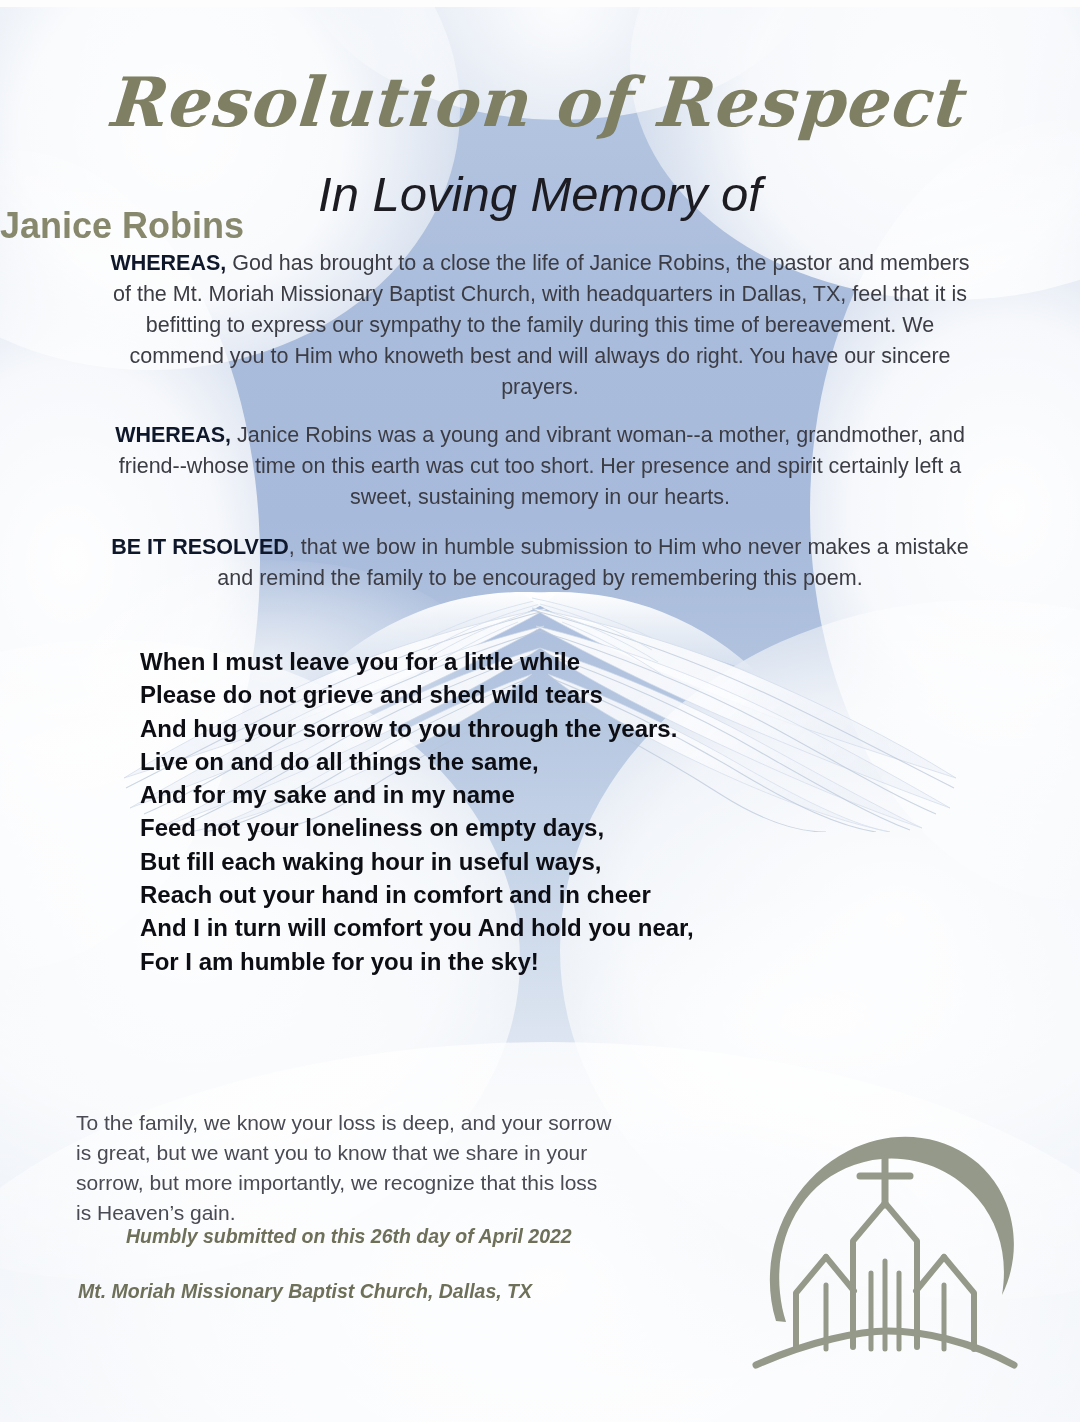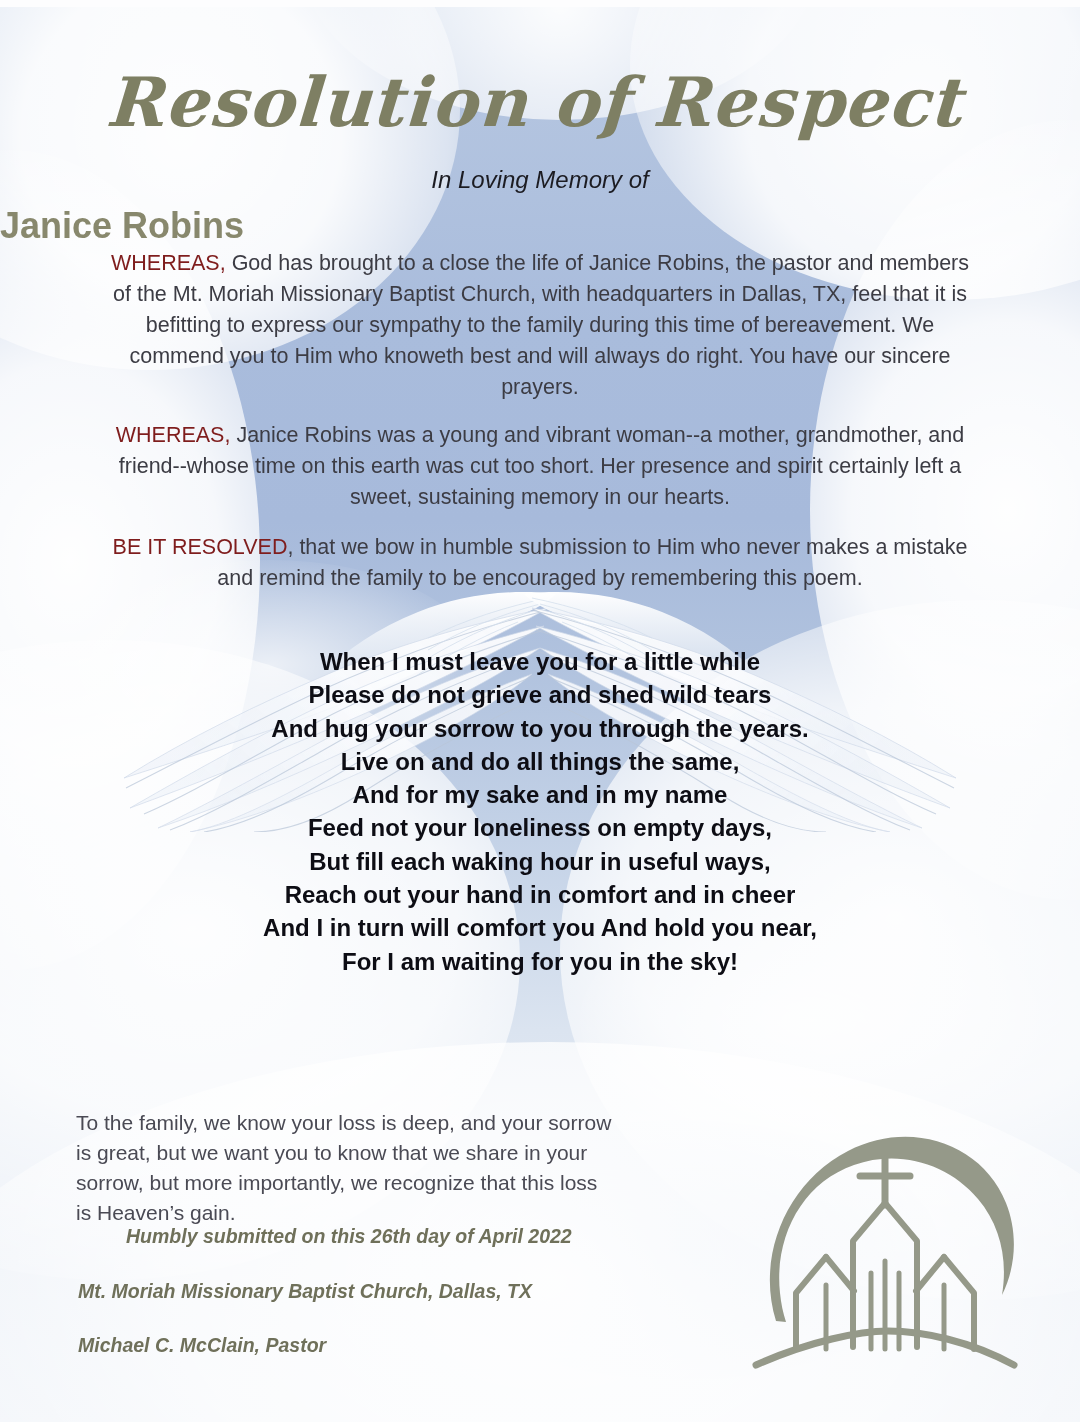--- a/index.html
+++ b/index.html
@@ -87,55 +87,55 @@
     font-style:italic;
     font-weight:bold;
     font-size:68px;
     letter-spacing:1px;
     color:#7e7f63;
     transform:skewX(-6deg);
   }
   .subtitle{
     position:absolute;top:166px;left:0;right:0;
     text-align:center;
-    font-size:24px;font-style:italic;font-weight:400;
+    font-size:49px;font-style:italic;font-weight:400;
     color:#1c1c22;
   }
   .honoree{
     position:absolute;top:205px;left:0;right:0;
     text-align:left;
     font-size:36px;font-weight:bold;
     color:#88886d;
   }
 
   .para{
     position:absolute;left:110px;width:860px;
     text-align:center;
     font-size:21.5px;
     line-height:31px;
     color:#3c3c44;
   }
-  .para b{color:#7f1d1d;font-weight:normal;}
+  .para b{color:#0f172a;font-weight:bold;}
   .p1{top:248px;}
   .p2{top:420px;}
   .p3{top:532px;}
 
   
   .wings{
     position:absolute;left:0;right:0;top:582px;height:260px;
     pointer-events:none;
   }
   .wing{position:absolute;top:0;width:480px;height:250px;}
   .wing-l{left:78px;}
   .wing-r{right:78px;transform:scaleX(-1);}
 
   
   .poem{
     position:absolute;left:140px;width:800px;top:645px;
-    text-align:center;
+    text-align:left;
     font-size:24px;
     font-weight:bold;
     line-height:33.3px;
     color:#0d0d14;
   }
   .poem div{white-space:nowrap;}
 
   
   .closing{
     position:absolute;left:76px;width:540px;top:1088px;
@@ -262,28 +262,27 @@
     <div class="poem">
       <div>When I must leave you for a little while</div>
       <div>Please do not grieve and shed wild tears</div>
       <div>And hug your sorrow to you through the years.</div>
       <div>Live on and do all things the same,</div>
       <div>And for my sake and in my name</div>
       <div>Feed not your loneliness on empty days,</div>
       <div>But fill each waking hour in useful ways,</div>
       <div>Reach out your hand in comfort and in cheer</div>
       <div>And I in turn will comfort you And hold you near,</div>
-      <div>For I am waiting for you in the sky!</div>
+      <div>For I am humble for you in the sky!</div>
     </div>
 
     <div class="closing">To the family, we know your loss is deep, and your sorrow is great, but we want you to know that we share in your sorrow, but more importantly, we recognize that this loss is Heaven’s gain.</div>
 
     <div class="sig sig1">Humbly submitted on this 26th day of April 2022</div>
     <div class="sig sig2">Mt. Moriah Missionary Baptist Church, Dallas, TX</div>
-    <div class="sig sig3">Michael C. McClain, Pastor</div>
 
     <svg class="logo" viewBox="0 0 270 250">
       <g fill="none" stroke="#8d9180" stroke-width="6" stroke-linecap="round" stroke-linejoin="round">
 
         <path d="M26 196 C6 132 36 58 98 26 C160 -6 232 18 256 78 C268 108 266 142 252 170
                  C258 134 250 100 228 74 C198 38 148 24 104 40 C52 58 24 112 30 168
                  C31 178 33 188 36 197 Z" fill="#8d9180" stroke="none"></path>
 
         <path d="M135 78 L103 116 L103 222"></path>
         <path d="M135 78 L167 116 L167 222"></path>

